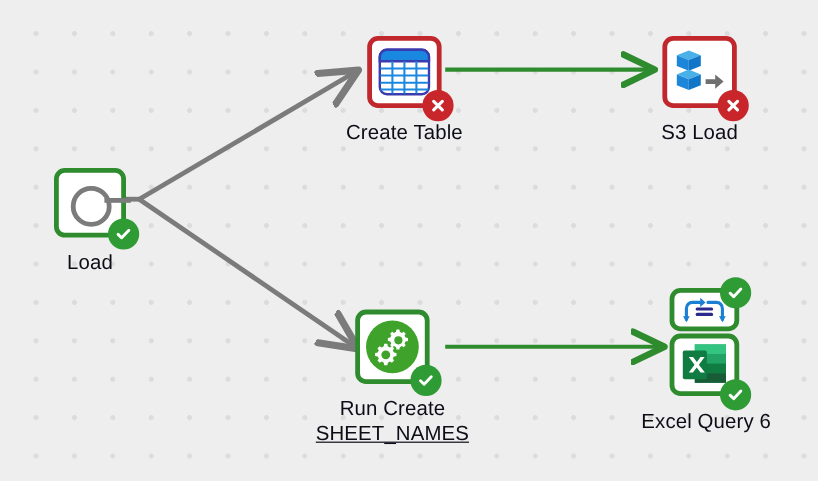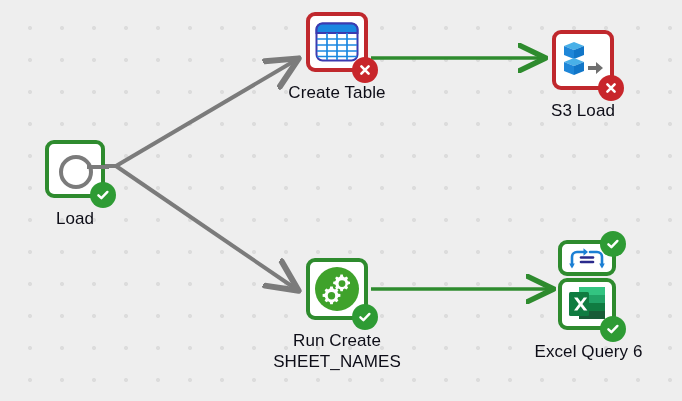--- a/index.html
+++ b/index.html
@@ -127,21 +127,21 @@
     </div>
     <div class="start-stem"></div>
     <div class="badge badge-ok" style="left:45px; top:42px;">
       <svg width="16" height="16" viewBox="0 0 16 16" aria-hidden="true">
         <path d="M3.4,8.3 L6.4,11.2 L12.4,4.9" fill="none" stroke="#ffffff" stroke-width="2.4" stroke-linecap="round" stroke-linejoin="round"></path>
       </svg>
     </div>
     <div class="node-label" style="left:-20px; top:68px; width:100px;">Load</div>
   </div>
 
-  <div class="node" style="left:306px; top:12px; width:52px; height:60px;text-decoration:underline;">
+  <div class="node" style="left:306px; top:30px; width:52px; height:60px;text-decoration:underline;">
     <div class="node-box border-red" style="left:0; top:0; width:62px; height:60px;">
       <div class="icon-wrap">
         <svg width="44" height="40" viewBox="0 0 44 40" aria-hidden="true">
           <rect x="1.5" y="1.5" width="41" height="37" rx="6" fill="#ffffff" stroke="#3b3bb0" stroke-width="2"></rect>
           <path d="M1.5,11 L1.5,7.5 A6,6 0 0 1 7.5,1.5 L36.5,1.5 A6,6 0 0 1 42.5,7.5 L42.5,11 Z" fill="#1a87e0" stroke="#3b3bb0" stroke-width="2"></path>
           <g stroke="#1a87e0" stroke-width="1.7">
             <line x1="2" y1="17" x2="42" y2="17"></line>
             <line x1="2" y1="23" x2="42" y2="23"></line>
             <line x1="2" y1="29" x2="42" y2="29"></line>
             <line x1="2" y1="34.5" x2="42" y2="34.5"></line>
@@ -178,41 +178,41 @@
       </div>
     </div>
     <div class="badge badge-err" style="left:46px; top:45px;">
       <svg width="14" height="14" viewBox="0 0 14 14" aria-hidden="true">
         <path d="M3.4,3.4 L10.6,10.6 M10.6,3.4 L3.4,10.6" fill="none" stroke="#ffffff" stroke-width="2.6" stroke-linecap="round"></path>
       </svg>
     </div>
     <div class="node-label" style="left:-44px; top:70px; width:150px;">S3 Load</div>
   </div>
 
-  <div class="node" style="left:306px; top:258px; width:62px; height:62px;">
+  <div class="node" style="left:296px; top:258px; width:62px; height:62px;">
     <div class="node-box border-green" style="left:0; top:0; width:62px; height:62px;">
       <div class="icon-wrap">
         <svg width="46" height="46" viewBox="0 0 46 46" aria-hidden="true">
           <circle cx="23" cy="23" r="22" fill="#3fa22b"></circle>
           <g fill="#ffffff">
             <path d="M29.2,10.5 l1.6,0.9 l1.6,-1.0 l1.7,1.7 l-1.0,1.6 l0.9,1.6 l2.0,0.4 l0,2.4 l-2.0,0.4 l-0.9,1.6 l1.0,1.6 l-1.7,1.7 l-1.6,-1.0 l-1.6,0.9 l-0.4,2.0 l-2.4,0 l-0.4,-2.0 l-1.6,-0.9 l-1.6,1.0 l-1.7,-1.7 l1.0,-1.6 l-0.9,-1.6 l-2.0,-0.4 l0,-2.4 l2.0,-0.4 l0.9,-1.6 l-1.0,-1.6 l1.7,-1.7 l1.6,1.0 l1.6,-0.9 l0.4,-2.0 l2.4,0 Z"></path>
             <circle cx="28" cy="17.6" r="3.4" fill="#3fa22b"></circle>
             <path d="M19.2,22.6 l1.7,1.0 l1.7,-1.1 l1.8,1.8 l-1.1,1.7 l1.0,1.7 l2.1,0.4 l0,2.6 l-2.1,0.4 l-1.0,1.7 l1.1,1.7 l-1.8,1.8 l-1.7,-1.1 l-1.7,1.0 l-0.4,2.1 l-2.6,0 l-0.4,-2.1 l-1.7,-1.0 l-1.7,1.1 l-1.8,-1.8 l1.1,-1.7 l-1.0,-1.7 l-2.1,-0.4 l0,-2.6 l2.1,-0.4 l1.0,-1.7 l-1.1,-1.7 l1.8,-1.8 l1.7,1.1 l1.7,-1.0 l0.4,-2.1 l2.6,0 Z"></path>
             <circle cx="17.5" cy="29.7" r="3.7" fill="#3fa22b"></circle>
           </g>
         </svg>
       </div>
     </div>
     <div class="badge badge-ok" style="left:46px; top:46px;">
       <svg width="16" height="16" viewBox="0 0 16 16" aria-hidden="true">
         <path d="M3.4,8.3 L6.4,11.2 L12.4,4.9" fill="none" stroke="#ffffff" stroke-width="2.4" stroke-linecap="round" stroke-linejoin="round"></path>
       </svg>
     </div>
     <div class="node-label" style="left:-54px; top:72px; width:170px;">Run Create</div>
-    <div class="node-label" style="left:-54px; top:93px; width:170px;">SHEET_NAMES</div>
+    <div class="node-label" style="left:-54px; top:93px; width:170px;text-decoration:underline;">SHEET_NAMES</div>
   </div>
 
   <div class="node" style="left:558px; top:240px; width:64px; height:92px;">
 
     <div class="node-box border-green" style="left:0; top:0; width:58px; height:36px;">
       <div class="icon-wrap">
         <svg width="44" height="26" viewBox="0 0 44 26" aria-hidden="true">
           <g fill="none" stroke="#1b7fd4" stroke-width="2.6" stroke-linecap="round" stroke-linejoin="round">
             <path d="M7,21 L7,12 A5,5 0 0 1 12,7 L19,7"></path>
             <path d="M25,7 L32,7 A5,5 0 0 1 37,12 L37,21"></path>

